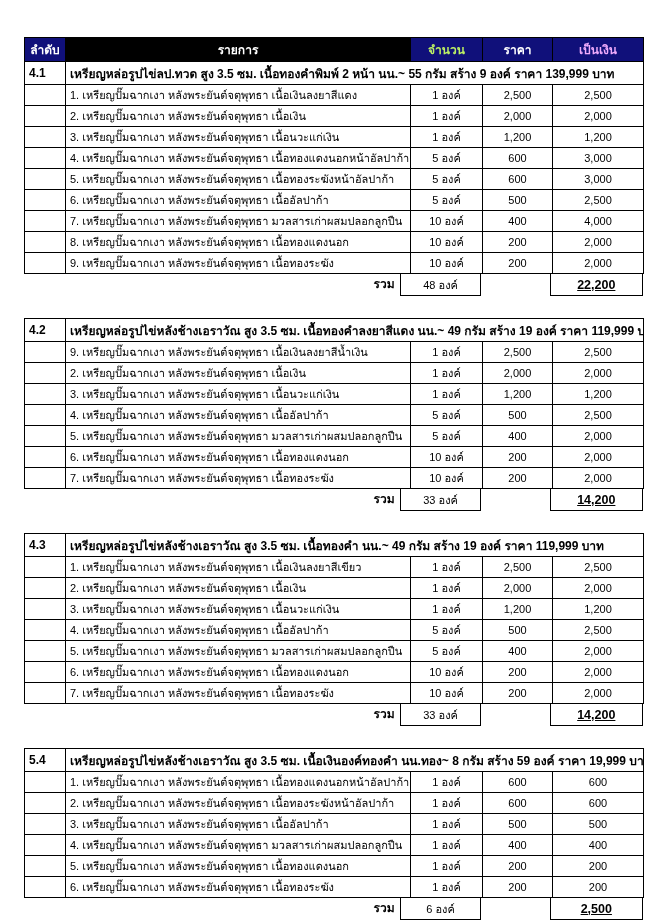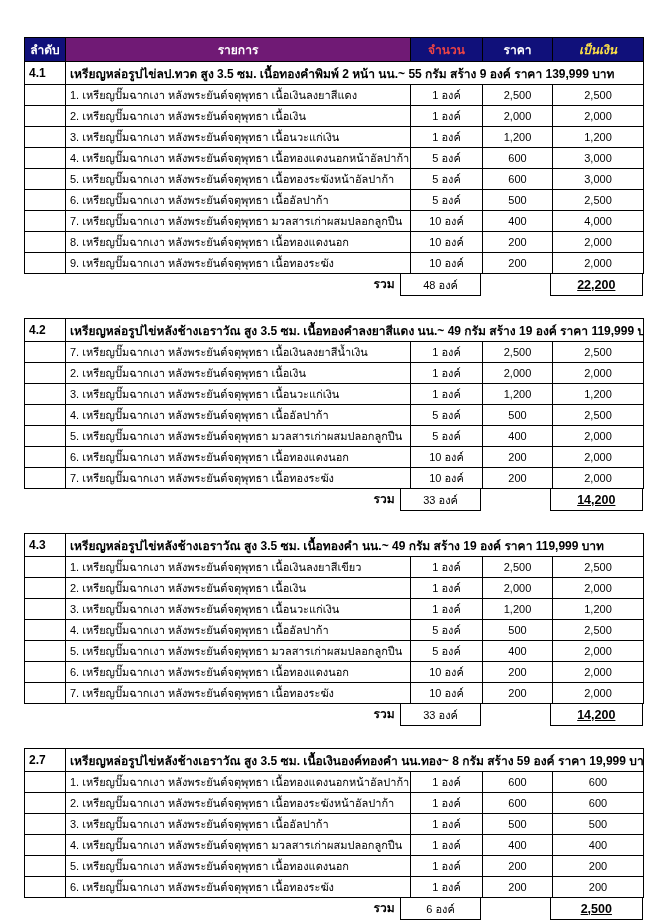--- a/index.html
+++ b/index.html
@@ -49,24 +49,24 @@
       <colgroup>
         <col style="width:41px">
             <col style="width:345px">
             <col style="width:72px">
             <col style="width:70px">
             <col style="width:91px">
       </colgroup>
       <thead>
         <tr>
           <th style="background: rgb(16, 16, 122); color: rgb(255, 255, 255);">ลำดับ</th>
-          <th style="background: #701a75; color: rgb(255, 255, 255);">รายการ</th>
-          <th style="background: rgb(16, 16, 122); color: #ef4444; font-family: Liberation Mono, monospace;">จำนวน</th>
+          <th style="background: #000000; color: rgb(255, 255, 255);">รายการ</th>
+          <th style="background: rgb(16, 16, 122); color: #bef264; font-family: Liberation Mono, monospace;">จำนวน</th>
           <th style="background: rgb(16, 16, 122); color: rgb(255, 255, 255);">ราคา</th>
-          <th style="background: rgb(16, 16, 122); color: #fde047; font-style: italic;">เป็นเงิน</th>
+          <th style="background: rgb(16, 16, 122); color: #f0abfc;">เป็นเงิน</th>
         </tr>
       </thead>
       <tbody>
         <tr class="title-row">
           <td class="no-cell">4.1</td>
           <td colspan="4">เหรียญหล่อรูปไข่ลป.ทวด สูง 3.5 ซม. เนื้อทองคำพิมพ์ 2 หน้า นน.~ 55 กรัม สร้าง 9 องค์ ราคา 139,999 บาท</td>
         </tr>
 
   <tr class="item-row">
     <td class="no-cell"></td>
@@ -160,21 +160,21 @@
       </colgroup>
 
       <tbody>
         <tr class="title-row">
           <td class="no-cell">4.2</td>
           <td colspan="4">เหรียญหล่อรูปไข่หลังช้างเอราวัณ สูง 3.5 ซม. เนื้อทองคำลงยาสีแดง นน.~ 49 กรัม สร้าง 19 องค์ ราคา 119,999 บาท</td>
         </tr>
 
   <tr class="item-row">
     <td class="no-cell"></td>
-    <td>7. เหรียญปั๊มฉากเงา หลังพระยันต์จตุพุทธา เนื้อเงินลงยาสีน้ำเงิน</td>
+    <td>9. เหรียญปั๊มฉากเงา หลังพระยันต์จตุพุทธา เนื้อเงินลงยาสีน้ำเงิน</td>
     <td class="num-cell">1 องค์</td>
     <td class="num-cell">2,500</td>
     <td class="num-cell">2,500</td>
   </tr>
 
   <tr class="item-row">
     <td class="no-cell"></td>
     <td>2. เหรียญปั๊มฉากเงา หลังพระยันต์จตุพุทธา เนื้อเงิน</td>
     <td class="num-cell">1 องค์</td>
     <td class="num-cell">2,000</td>
@@ -316,21 +316,21 @@
       <colgroup>
         <col style="width:41px">
             <col style="width:345px">
             <col style="width:72px">
             <col style="width:70px">
             <col style="width:91px">
       </colgroup>
 
       <tbody>
         <tr class="title-row">
-          <td class="no-cell">2.7</td>
+          <td class="no-cell">5.4</td>
           <td colspan="4">เหรียญหล่อรูปไข่หลังช้างเอราวัณ สูง 3.5 ซม. เนื้อเงินองค์ทองคำ นน.ทอง~ 8 กรัม สร้าง 59 องค์ ราคา 19,999 บาท</td>
         </tr>
 
   <tr class="item-row">
     <td class="no-cell"></td>
     <td>1. เหรียญปั๊มฉากเงา หลังพระยันต์จตุพุทธา เนื้อทองแดงนอกหน้าอัลปาก้า</td>
     <td class="num-cell">1 องค์</td>
     <td class="num-cell">600</td>
     <td class="num-cell">600</td>
   </tr>

